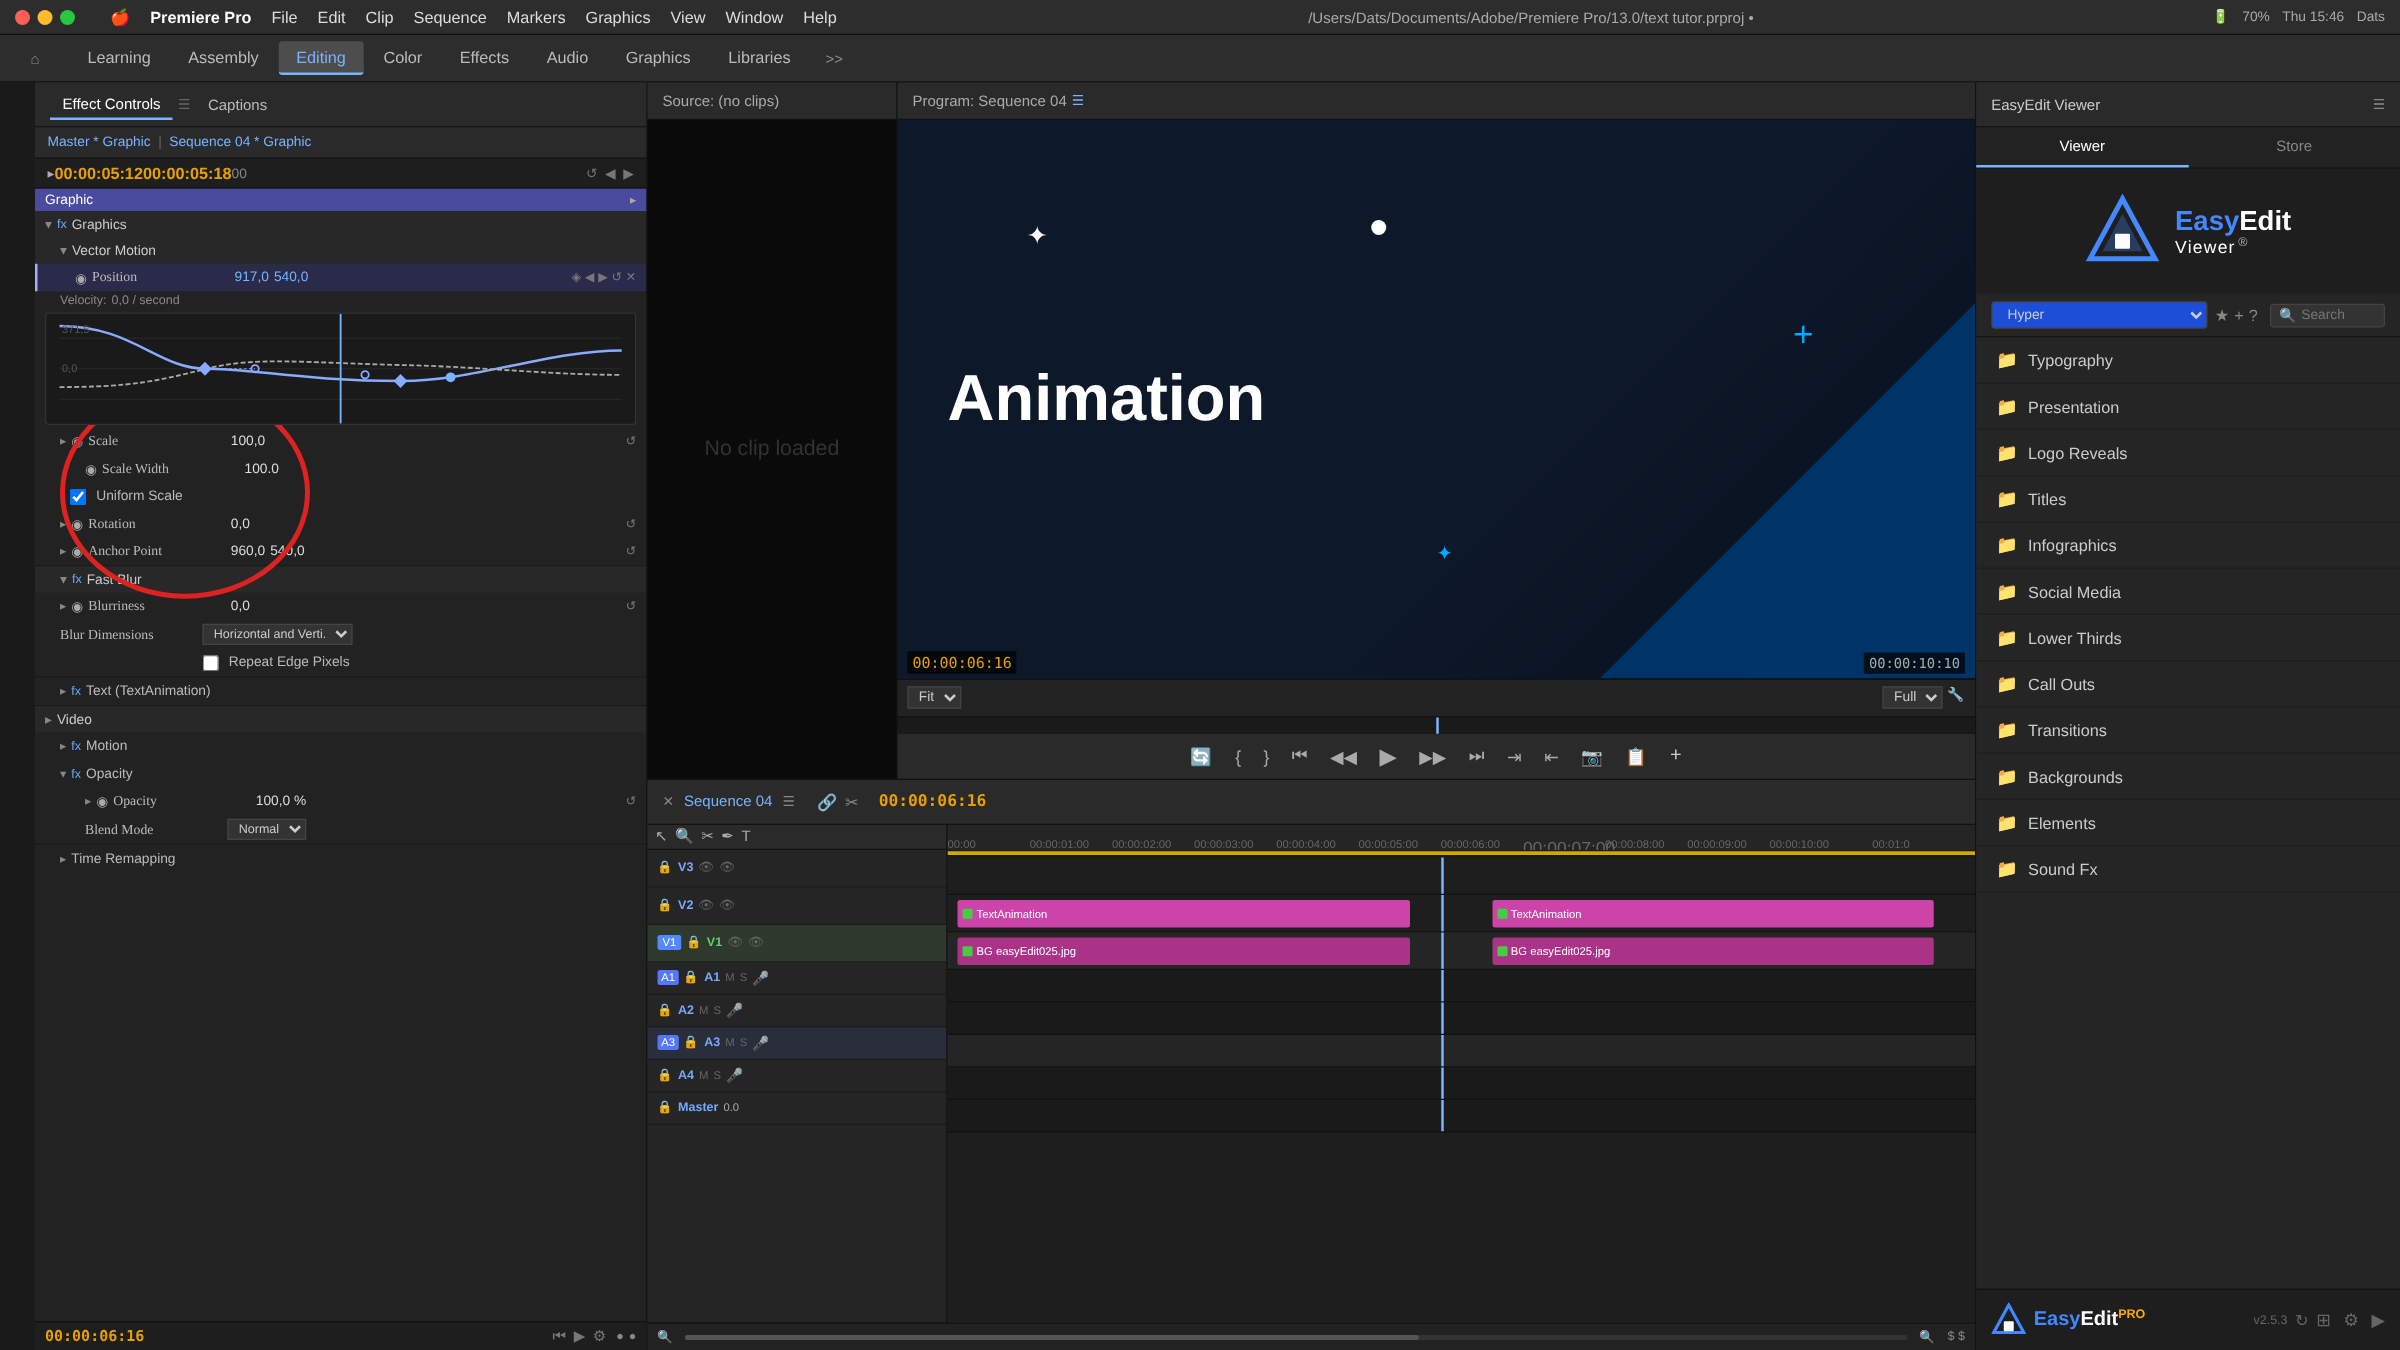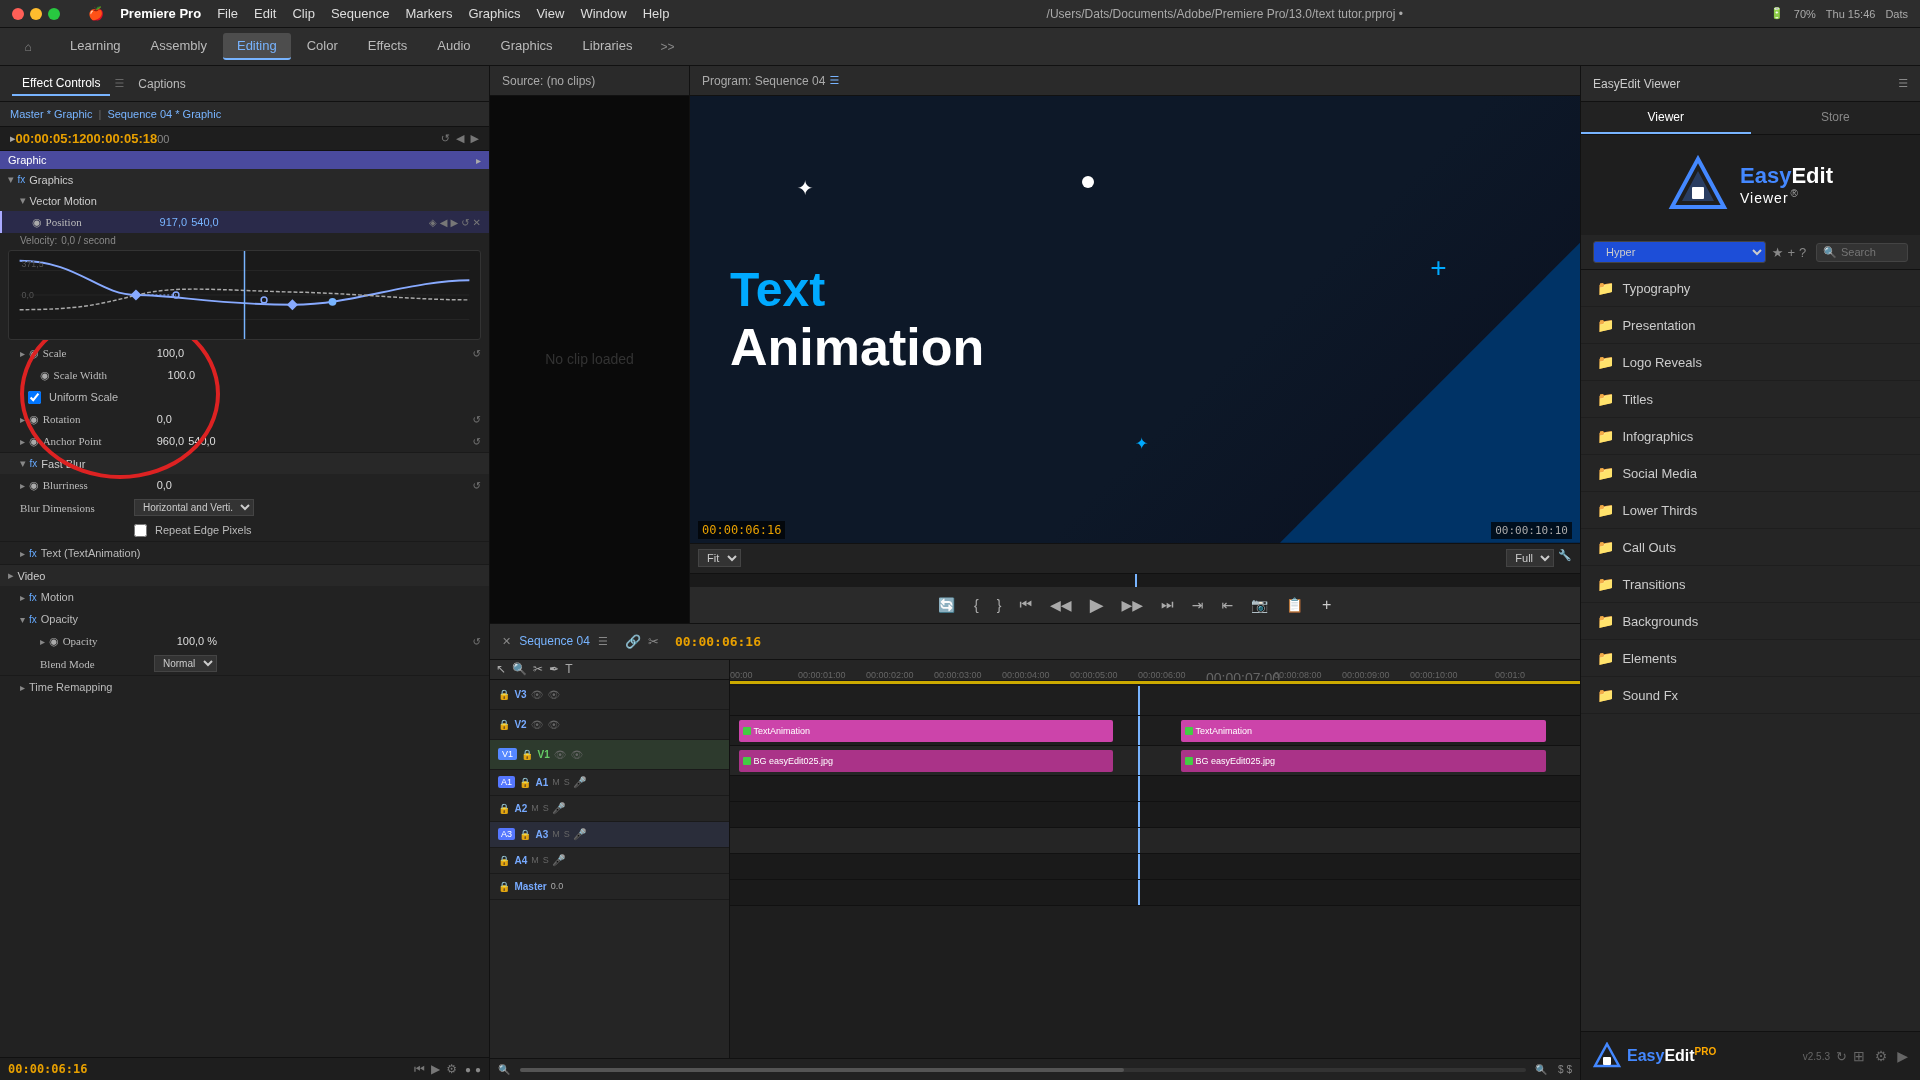--- a/index.html
+++ b/index.html
@@ -57,20 +57,21 @@
       background: #4d4d4d;
     }
     .nav-item.active-blue {
       color: #78b4ff;
     }
 
     
     .main-layout {
       display: flex;
       height: calc(1080px - 28px - 38px);
+      margin-left: 28px;
     }
 
     
     .left-panel {
       width: 490px;
       background: #222;
       border-right: 1px solid #111;
       display: flex;
       flex-direction: column;
     }
@@ -783,37 +784,36 @@
 
   <div class="middle-section">
 
     <div class="monitors">
 
       <div style="width:200px;background:#111;display:flex;flex-direction:column;border-right:1px solid #111;">
         <div class="monitor-header">
           <span>Source: (no clips)</span>
         </div>
         <div class="source-screen">
-          <span style="color:#333;font-size:14px;">No clip loaded</span>
+          <span style="color:#333;font-size:17px;">No clip loaded</span>
         </div>
       </div>
 
       <div class="monitor">
         <div class="monitor-header">
           <span>Program: Sequence 04</span>
           <span style="color:#78b4ff;margin-left:4px;font-size:11px;">☰</span>
         </div>
         <div class="monitor-screen">
 
           <div style="position:absolute;inset:0;background:linear-gradient(135deg,#0d1828 60%,#0a0f1e 100%);"></div>
 
           <div class="diagonal-blue"></div>
 
           <div class="anim-text-container">
-            <div class="anim-text-line1">Text</div>
             <div class="anim-text-line2">Animation</div>
           </div>
 
           <div class="star-decoration" style="top:18%;left:12%;">✦</div>
           <div class="star-decoration" style="top:18%;left:44%;width:12px;height:12px;border-radius:50%;background:white;font-size:0;"></div>
           <div class="star-decoration" style="top:35%;right:15%;color:#00aaff;font-size:28px;">+</div>
           <div class="star-decoration" style="bottom:20%;left:50%;color:#00aaff;font-size:16px;">✦</div>
 
           <div style="position:absolute;bottom:4px;left:8px;background:rgba(0,0,0,0.7);color:#e8a000;font-size:12px;font-family:monospace;padding:2px 4px;">00:00:06:16</div>
           <div style="position:absolute;bottom:4px;right:8px;background:rgba(0,0,0,0.7);color:#aaa;font-size:11px;font-family:monospace;padding:2px 4px;">00:00:10:10</div>

